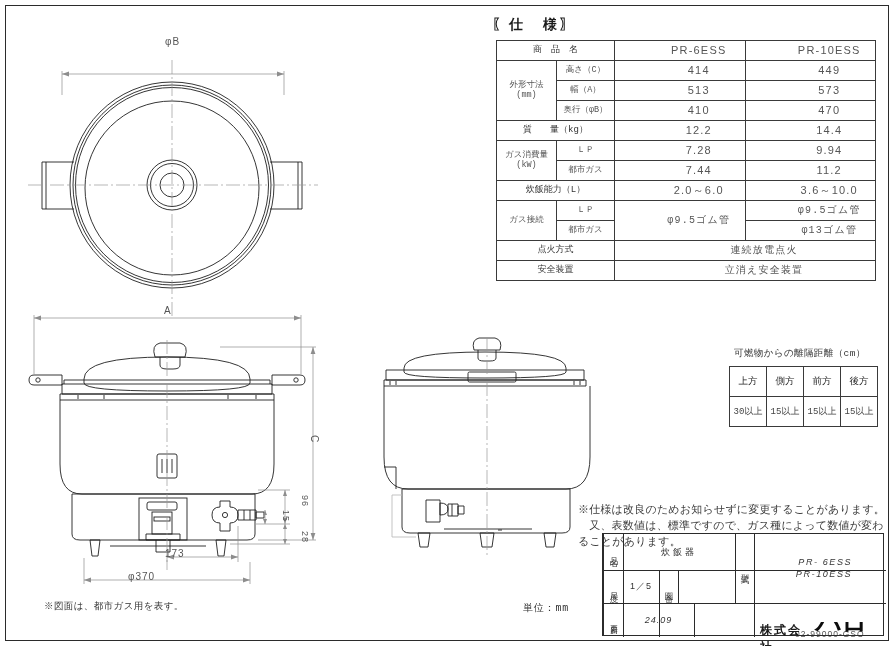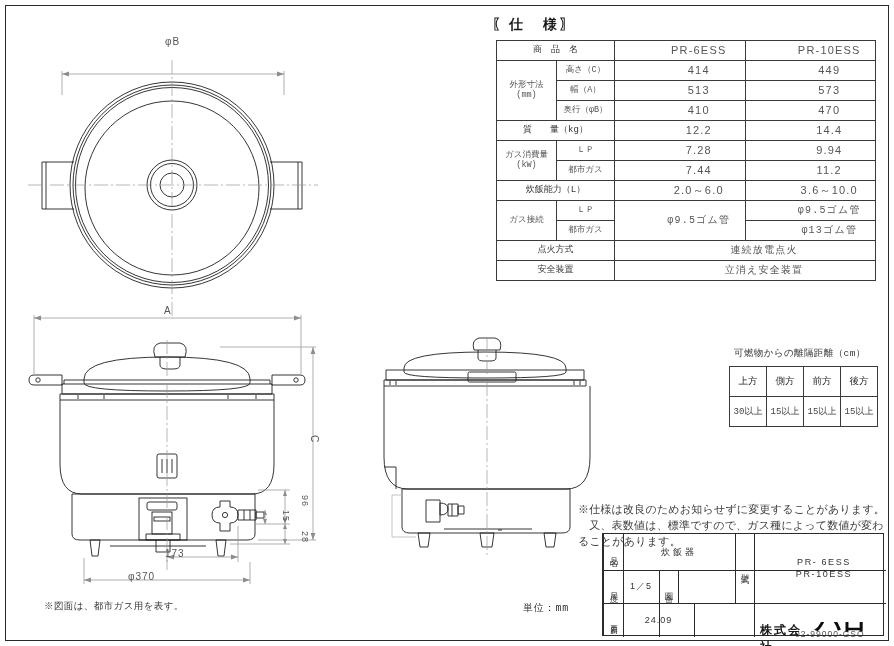--- a/index.html
+++ b/index.html
@@ -113,32 +113,33 @@
   }
   .vtxt {
     writing-mode: vertical-rl;
     text-orientation: upright;
     letter-spacing: 2px;
     font-size: 8.5px;
   }
   #model-cell {
     font-size: 12px; color: #777;
     letter-spacing: 1.6px; line-height: 1.25;
-    white-space: pre-line; text-align: center;
+    white-space: pre-line; text-align: right;
     justify-content: flex-start;
+    font-style: italic;
   }
   #company-name { font-size: 12px; letter-spacing: 2px; color: #1a1a1a; font-weight: bold; }
   #brand-logo {
     font-size: 25px; font-weight: bold;
     letter-spacing: -1px; color: #0d0d0d;
     font-family: "DejaVu Sans", sans-serif;
     transform: scaleX(1.05);
   }
   #scale-value { font-size: 15px; color: #555; letter-spacing: 1px; }
-  #date-value { font-size: 12px; color: #555; letter-spacing: 1px; }
+  #date-value { font-size: 12px; color: #555; letter-spacing: 1px; font-style: italic; }
   #product-kind { font-size: 11px; color: #333; letter-spacing: 3px; }
 
   
   .view { position: absolute; }
   .dim-label {
     position: absolute;
     font-size: 10px; color: #555;
     letter-spacing: 1px;
     white-space: nowrap;
   }

